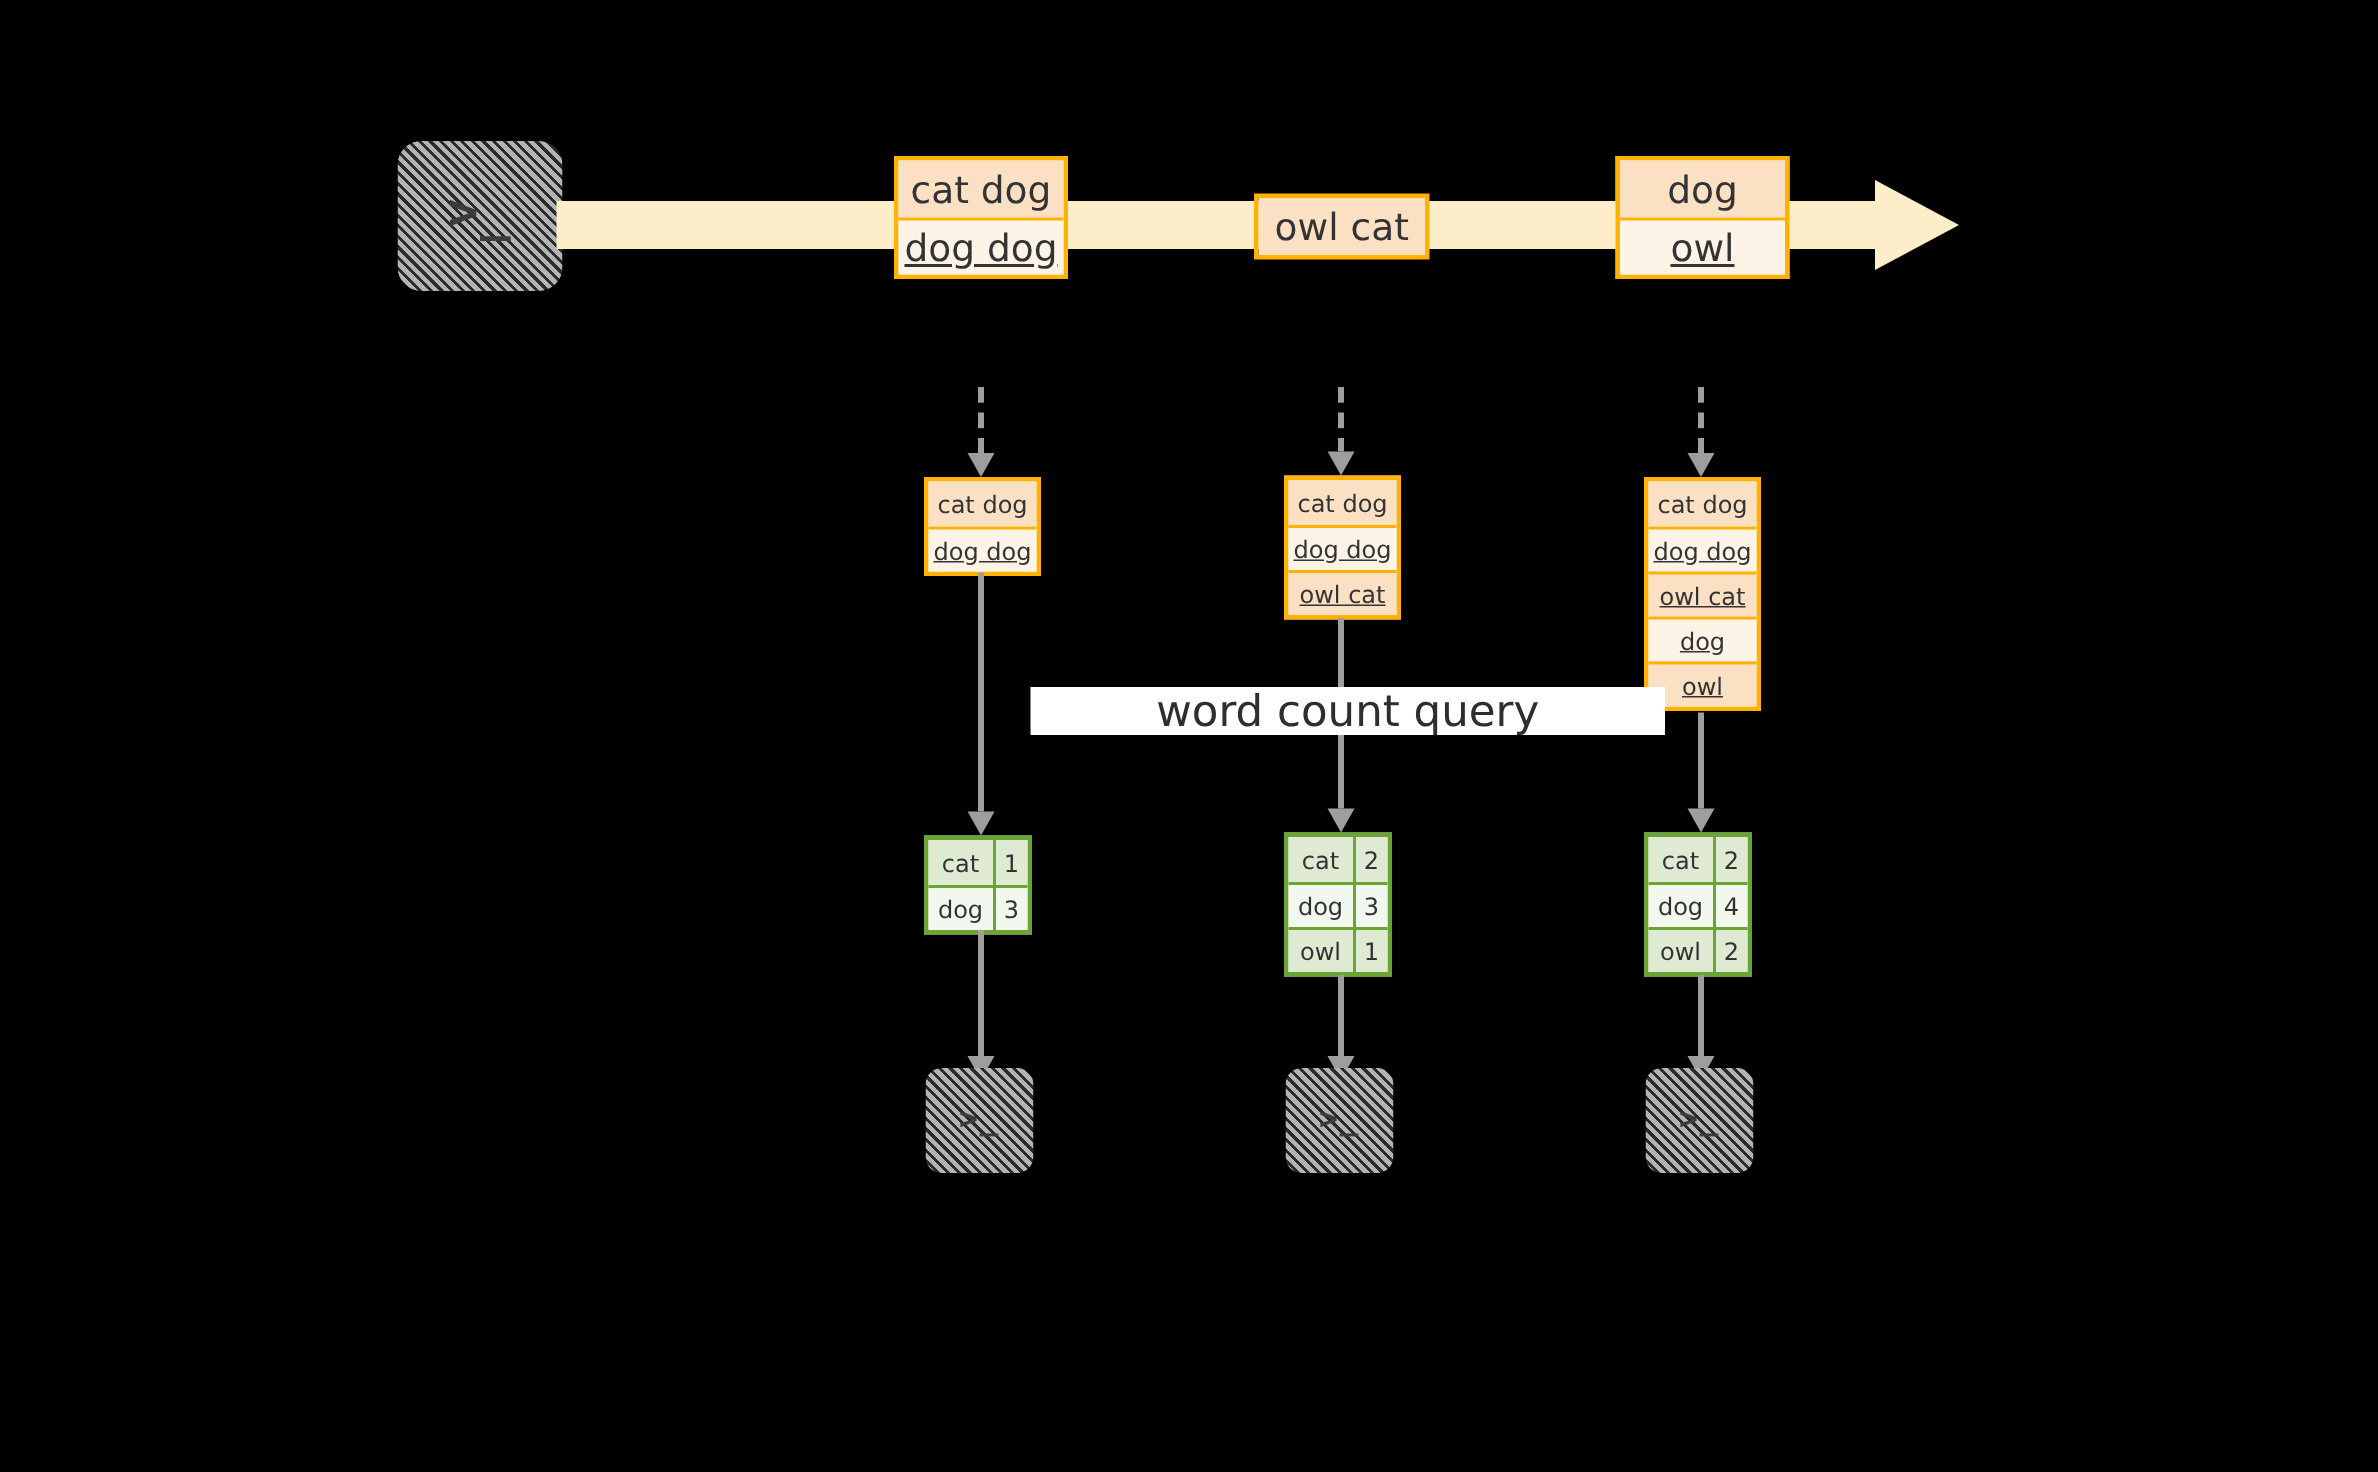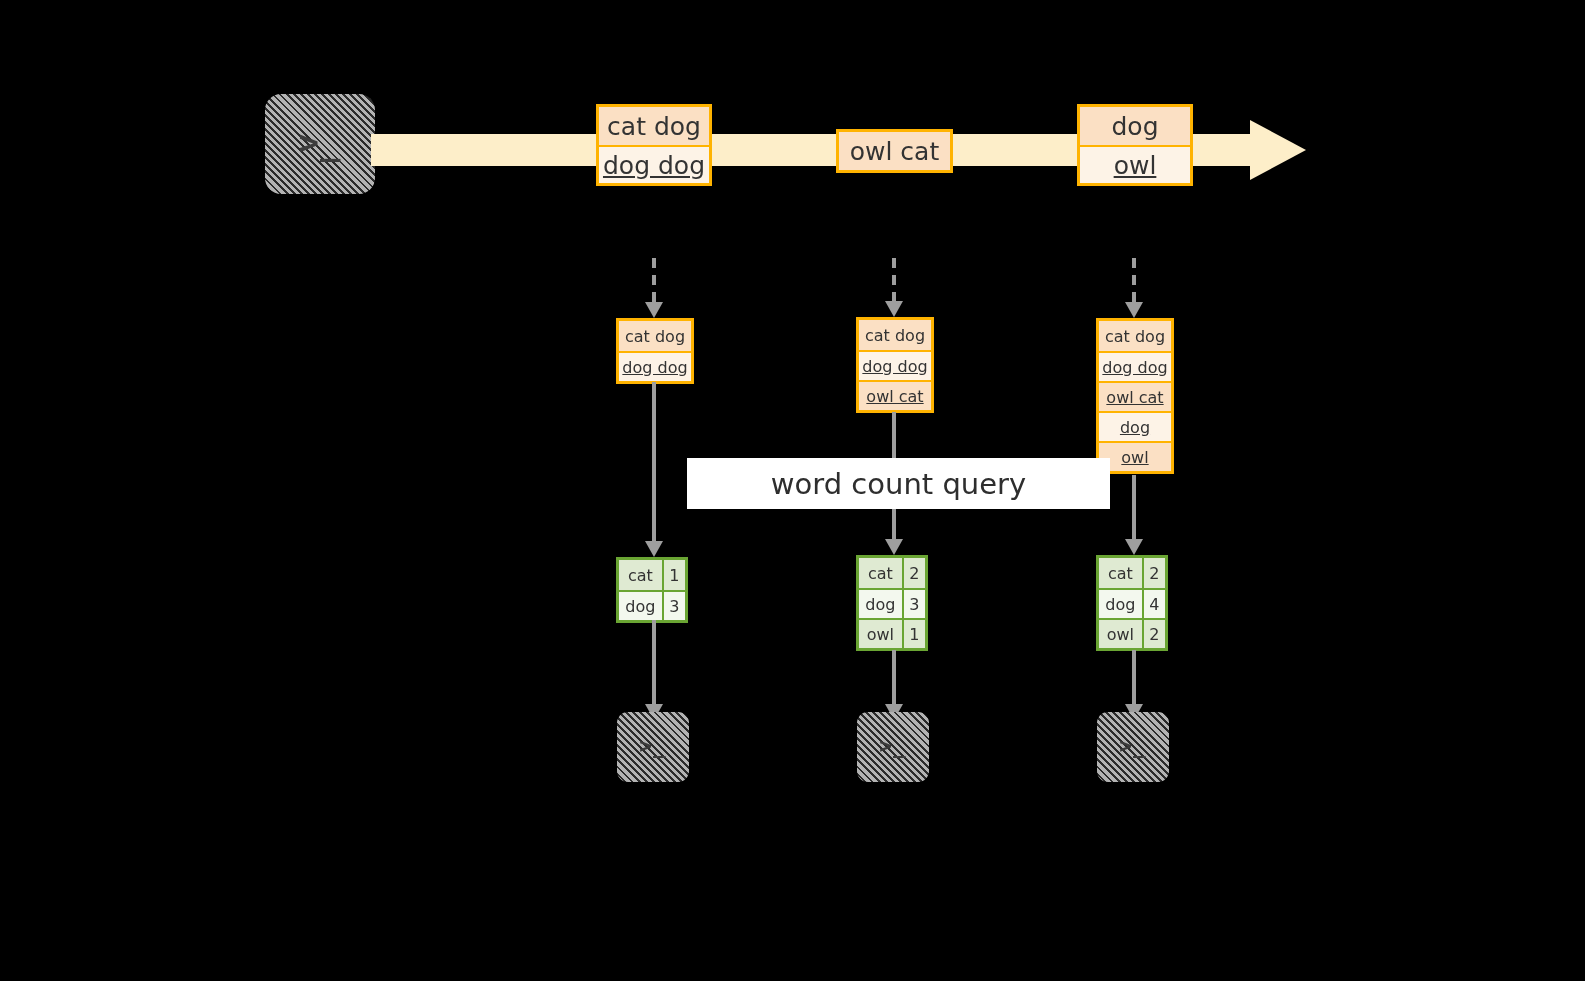--- a/index.html
+++ b/index.html
@@ -164,21 +164,21 @@
     border-right: 9px solid transparent;
     border-top: 16px solid #9e9e9e;
   }
 
   
   #query-banner {
     position: absolute;
     left: 687px;
     top: 458px;
     width: 423px;
-    height: 51px;
+    height: 32px;
     background: #ffffff;
     display: flex;
     align-items: center;
     justify-content: center;
     color: #2e2e2e;
     font-size: 29px;
     white-space: nowrap;
   }
 </style>
 </head>

